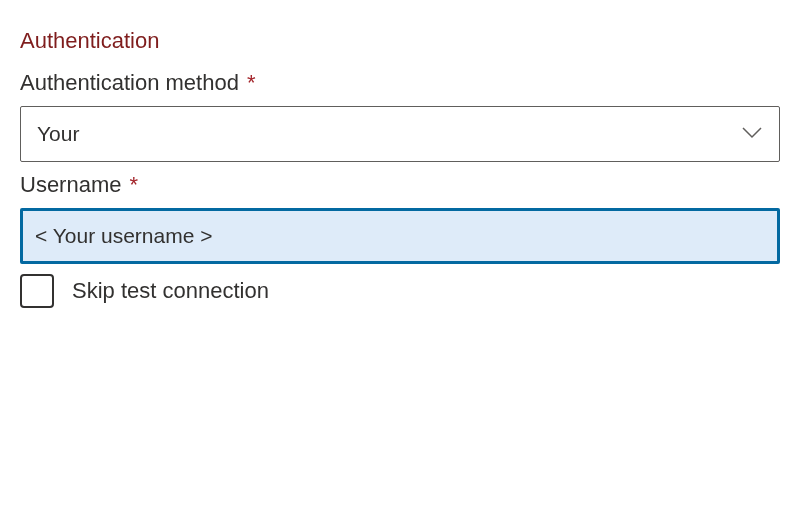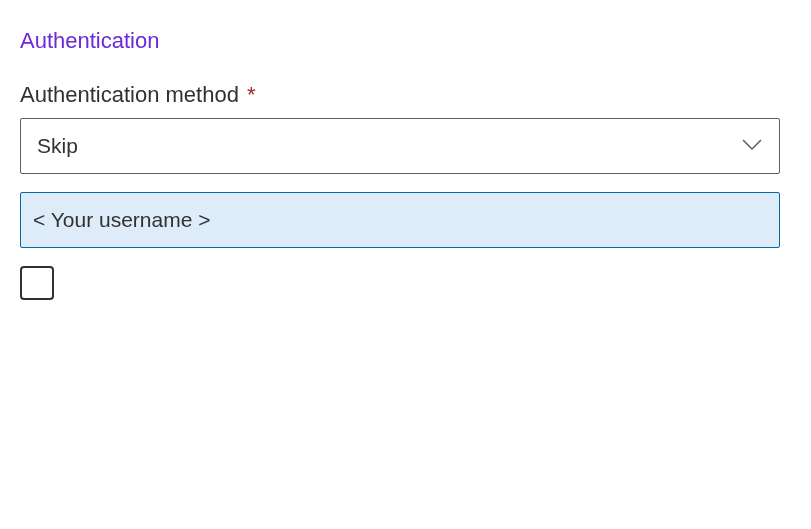--- a/index.html
+++ b/index.html
@@ -7,25 +7,25 @@
       font-family: "Segoe UI", -apple-system, sans-serif;
       background: #ffffff;
       padding: 28px 20px;
       width: 811px;
       height: 529px;
       color: #323130;
     }
     .section-title {
       font-size: 22px;
       font-weight: 400;
-      color: #6d28d9;
-      margin-bottom: 28px;
+      color: #7f1d1d;
+      margin-bottom: 16px;
     }
     .form-group {
-      margin-bottom: 18px;
+      margin-bottom: 10px;
     }
     .label-row {
       font-size: 22px;
       font-weight: 400;
       color: #323130;
       margin-bottom: 10px;
     }
     .required {
       color: #a4262c;
       margin-left: 2px;
@@ -50,21 +50,21 @@
     .chevron {
       position: absolute;
       right: 18px;
       top: 50%;
       transform: translateY(-50%);
       pointer-events: none;
     }
     .text-input {
       width: 760px;
       height: 56px;
-      border: 1px solid #0369a1;
+      border: 3px solid #0369a1;
       background: #deebf9;
       border-radius: 2px;
       padding: 0 12px;
       font-size: 21px;
       color: #323130;
       font-family: inherit;
       display: flex;
       align-items: center;
     }
     .text-input input {
@@ -103,34 +103,39 @@
 
 <div class="section-title">Authentication</div>
 
 <div class="form-group">
   <div class="label-row">
     <span>Authentication method</span>
     <span class="required">*</span>
   </div>
   <div class="select-wrap">
     <div class="select-box">
-      <span>Skip</span>
+      <span>Your</span>
     </div>
     <span class="chevron">
       <svg width="20" height="12" viewBox="0 0 20 12">
           <path d="M1 1 L10 10 L19 1" stroke="#605e5c" stroke-width="1.5" fill="none"></path>
         </svg>
     </span>
   </div>
 </div>
 
 <div class="form-group">
+  <div class="label-row">
+    <span>Username</span>
+    <span class="required">*</span>
+  </div>
   <div class="text-input">
     <input type="text" value="&lt; Your username &gt;" style="">
   </div>
 </div>
 
 <div class="form-group">
 </div>
 
 <div class="checkbox-row">
   <div class="checkbox-box"></div>
+  <span class="checkbox-label">Skip test connection</span>
 </div>
 
 </body></html>

